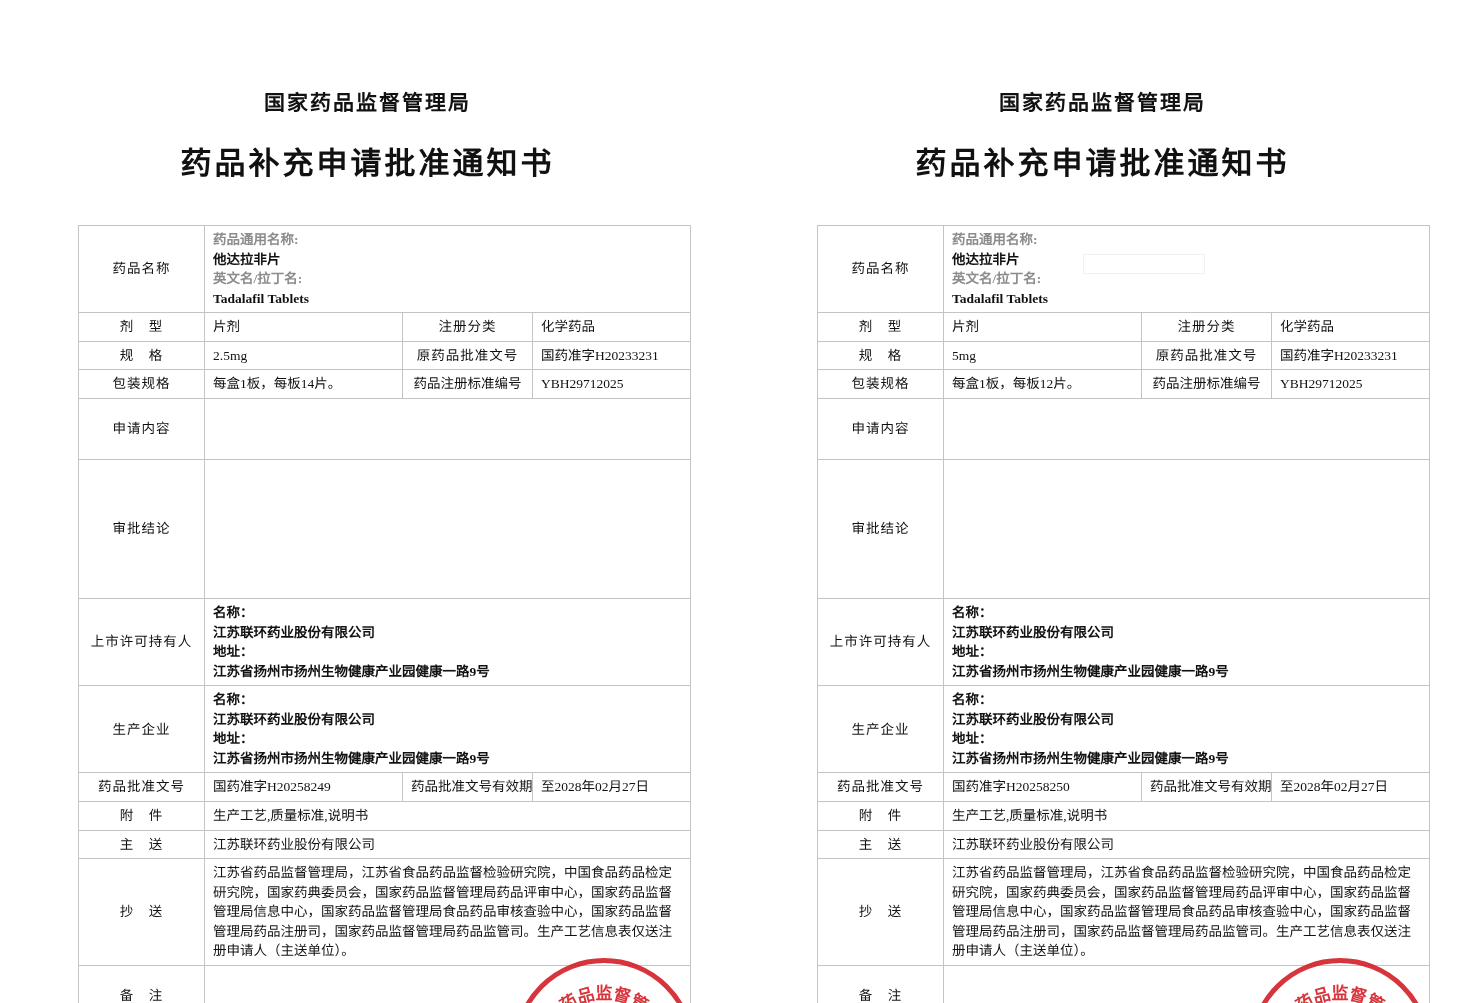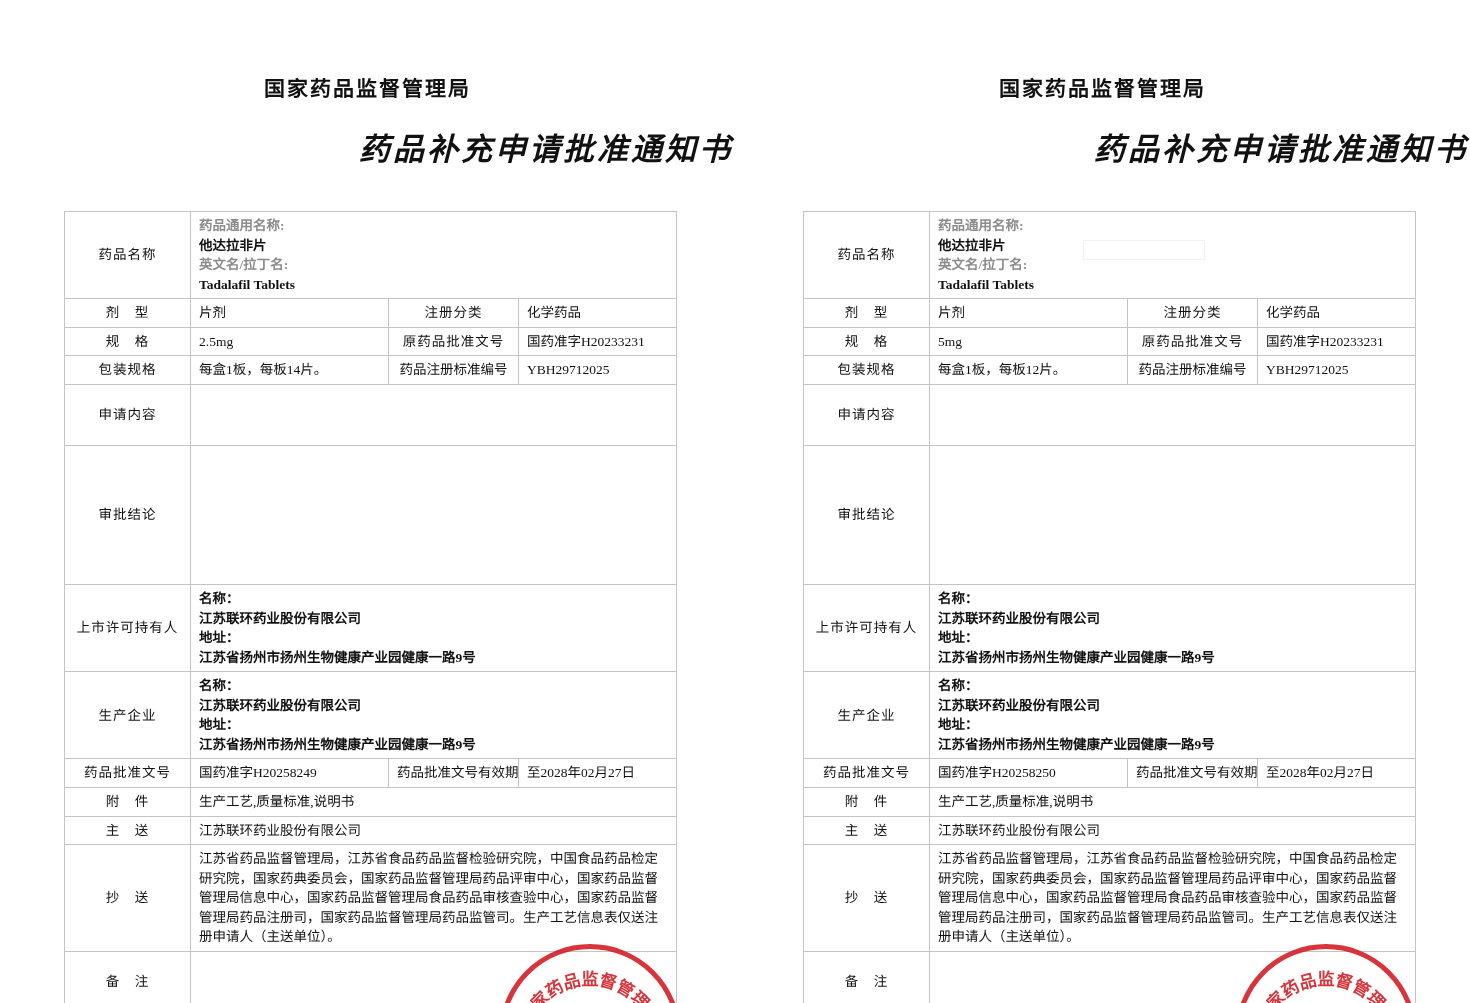--- a/index.html
+++ b/index.html
@@ -19,43 +19,42 @@
     height: 1003px;
     display: flex;
     flex-direction: row;
     position: relative;
   }
   .doc {
     width: 735px;
     height: 1003px;
     position: relative;
     box-sizing: border-box;
-    padding: 2px;
+    padding: 16px;
   }
   .doc-inner {
     position: relative;
     width: 100%;
     height: 100%;
   }
   .agency {
     text-align: center;
     font-size: 21px;
     font-weight: bold;
     letter-spacing: 2px;
     margin-top: 70px;
     font-family: "Liberation Serif", "DejaVu Serif", serif;
   }
   .title {
-    text-align: right;
+    text-align: center;
     font-size: 31px;
     font-weight: bold;
     letter-spacing: 3px;
     margin-top: 22px;
     font-family: "Liberation Serif", "DejaVu Serif", serif;
-    font-style: italic;
   }
   .ghost {
     position: absolute;
     top: 168px;
     left: 50%;
     transform: translateX(-20px);
     width: 120px;
     height: 18px;
     border: 1px solid #e6e6e6;
     opacity: .55;

